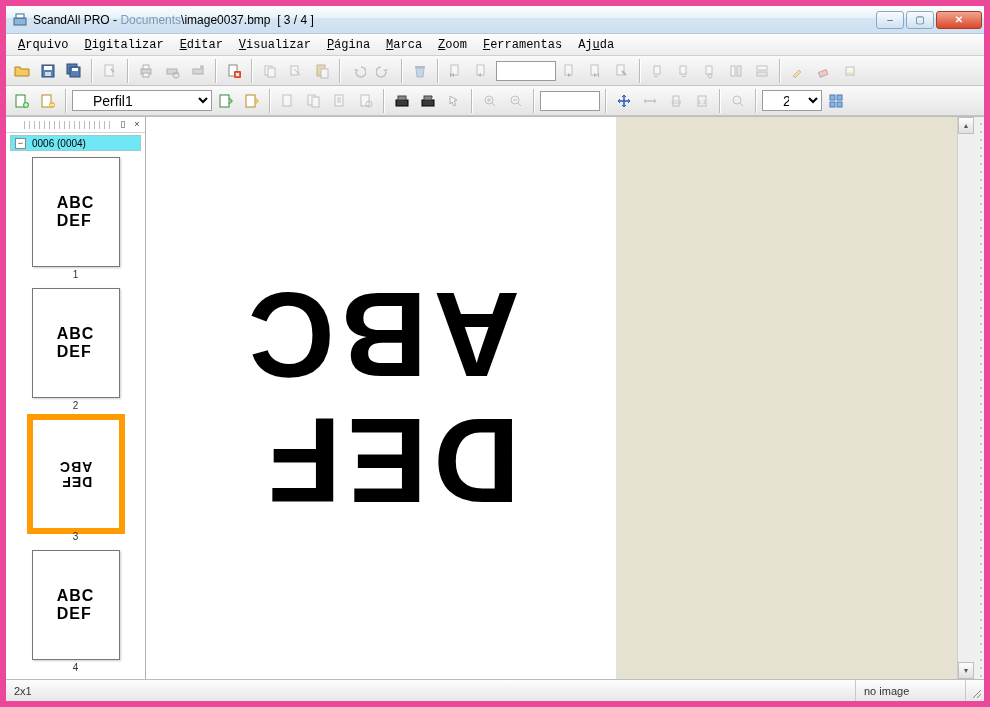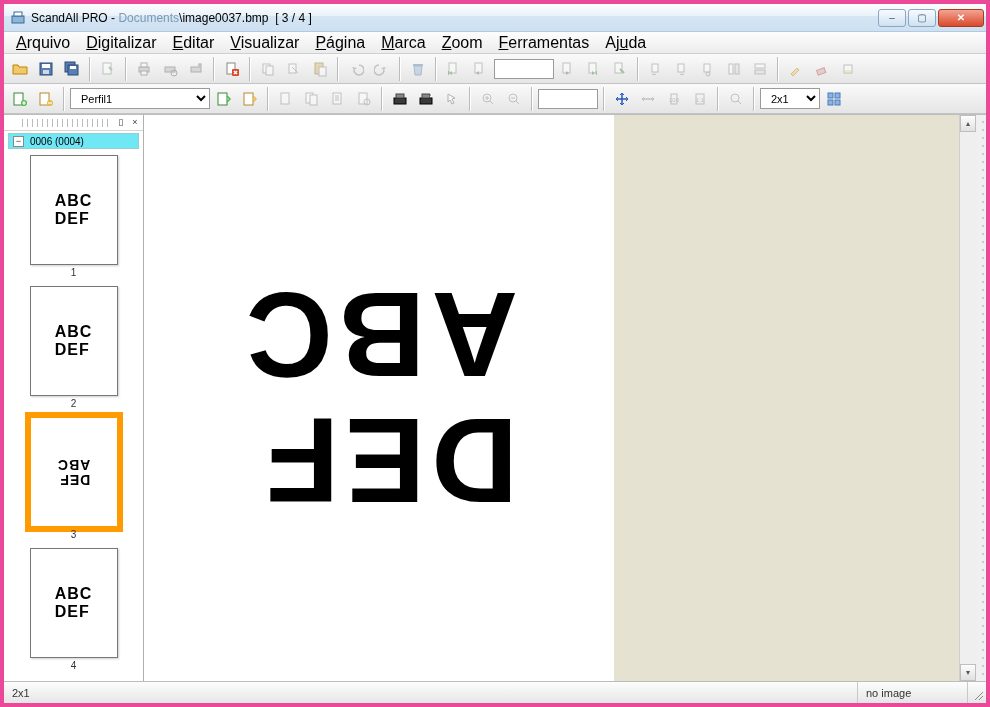--- a/index.html
+++ b/index.html
@@ -1,40 +1,40 @@
 <!DOCTYPE html>
 <html><head>
 <meta charset="utf-8">
 <style>
 * { box-sizing: border-box; margin: 0; padding: 0; }
 body { font-family: "Segoe UI", Tahoma, sans-serif; font-size: 11px; background: #fff; overflow: hidden; }
 
-.window { width: 990px; height: 707px; border: 4px solid #ec4899; display: flex; flex-direction: column; background: #fef9c3; }
+.window { width: 990px; height: 707px; border: 6px solid #ec4899; display: flex; flex-direction: column; background: #fef9c3; }
 
 
 .titlebar { height: 28px; background: linear-gradient(to bottom, #fdfefe 0%, #e8f1f9 45%, #d5e5f3 46%, #cde0f2 100%); display: flex; align-items: center; padding: 0 2px 0 6px; border-bottom: 1px solid #b4c9dc; }
 .titlebar-icon { width: 16px; height: 16px; margin-right: 5px; display:inline-flex; align-items:center; justify-content:center; }
 .titlebar-text { flex: 1; color: #000; font-size: 12px; white-space: nowrap; overflow: hidden; }
 .titlebar-text .dim { color: #7d9ab5; }
 .win-controls { display: flex; gap: 2px; }
 .win-btn { width: 28px; height: 18px; border: 1px solid #8aa8c3; border-radius: 3px; background: linear-gradient(to bottom, #f8fbfe, #cfe1f1); display:flex; align-items:center; justify-content:center; font-size:10px; color:#3a5a78; cursor:default; }
 .win-btn.close { width: 46px; background: linear-gradient(to bottom, #f3a493, #d9492a); border-color:#a73c24; color:#fff; font-weight:bold; }
 
 
 .menubar { height: 22px; background: linear-gradient(to bottom, #fdfdfd, #ececec); border-bottom: 1px solid #d0d0d0; display: flex; align-items: center; padding: 0 4px; }
-.menu-item { padding: 2px 8px; font-size: 16px; color: #000; cursor: default; }
+.menu-item { padding: 2px 8px; font-size: 12px; color: #000; cursor: default; font-family: Liberation Mono, monospace; }
 .menu-item .ul { text-decoration: underline; }
 
 
 .toolbar-row { background: linear-gradient(to bottom, #fafafa, #e5e5e5); border-bottom: 1px solid #c4c4c4; display: flex; align-items: center; padding: 2px 4px; gap: 2px; min-height: 30px; flex-wrap: nowrap; overflow: hidden; }
 .tb-sep { width: 2px; height: 24px; border-left: 1px solid #bbb; border-right: 1px solid #fff; margin: 0 3px; }
 .tb-btn { width: 24px; height: 24px; border: 1px solid transparent; border-radius: 2px; display: flex; align-items: center; justify-content: center; color: #555; cursor: default; }
 .tb-btn.disabled { opacity: 0.45; }
 .tb-btn svg { width: 16px; height: 16px; }
-.tb-combo { height: 21px; border: 1px solid #9b9b9b; background: #fff; font-size: 11px; padding: 0 6px; }
+.tb-combo { height: 21px; border: 1px solid #9b9b9b; background: #fff; font-size: 14px; padding: 0 16px; }
 .tb-field { height: 20px; width: 60px; border: 1px solid #9b9b9b; background: #fff; }
 
 
 .body-area { flex: 1; display: flex; overflow: hidden; border-top: 1px solid #bdbdbd; }
 
 
 .thumb-panel { width: 140px; background: #fff; border-right: 1px solid #b0b0b0; display: flex; flex-direction: column; }
 .thumb-head { height: 16px; display: flex; align-items: center; justify-content: flex-end; padding: 0 2px; border-bottom: 1px solid #d4d4d4; gap: 2px; }
 .thumb-head-btn { width: 12px; height: 12px; font-size: 9px; line-height: 10px; text-align: center; color: #444; cursor: default; }
 .ruler { height: 8px; background: repeating-linear-gradient(to right, #bbb 0 1px, transparent 1px 5px); margin: 0 4px 0 16px; }

